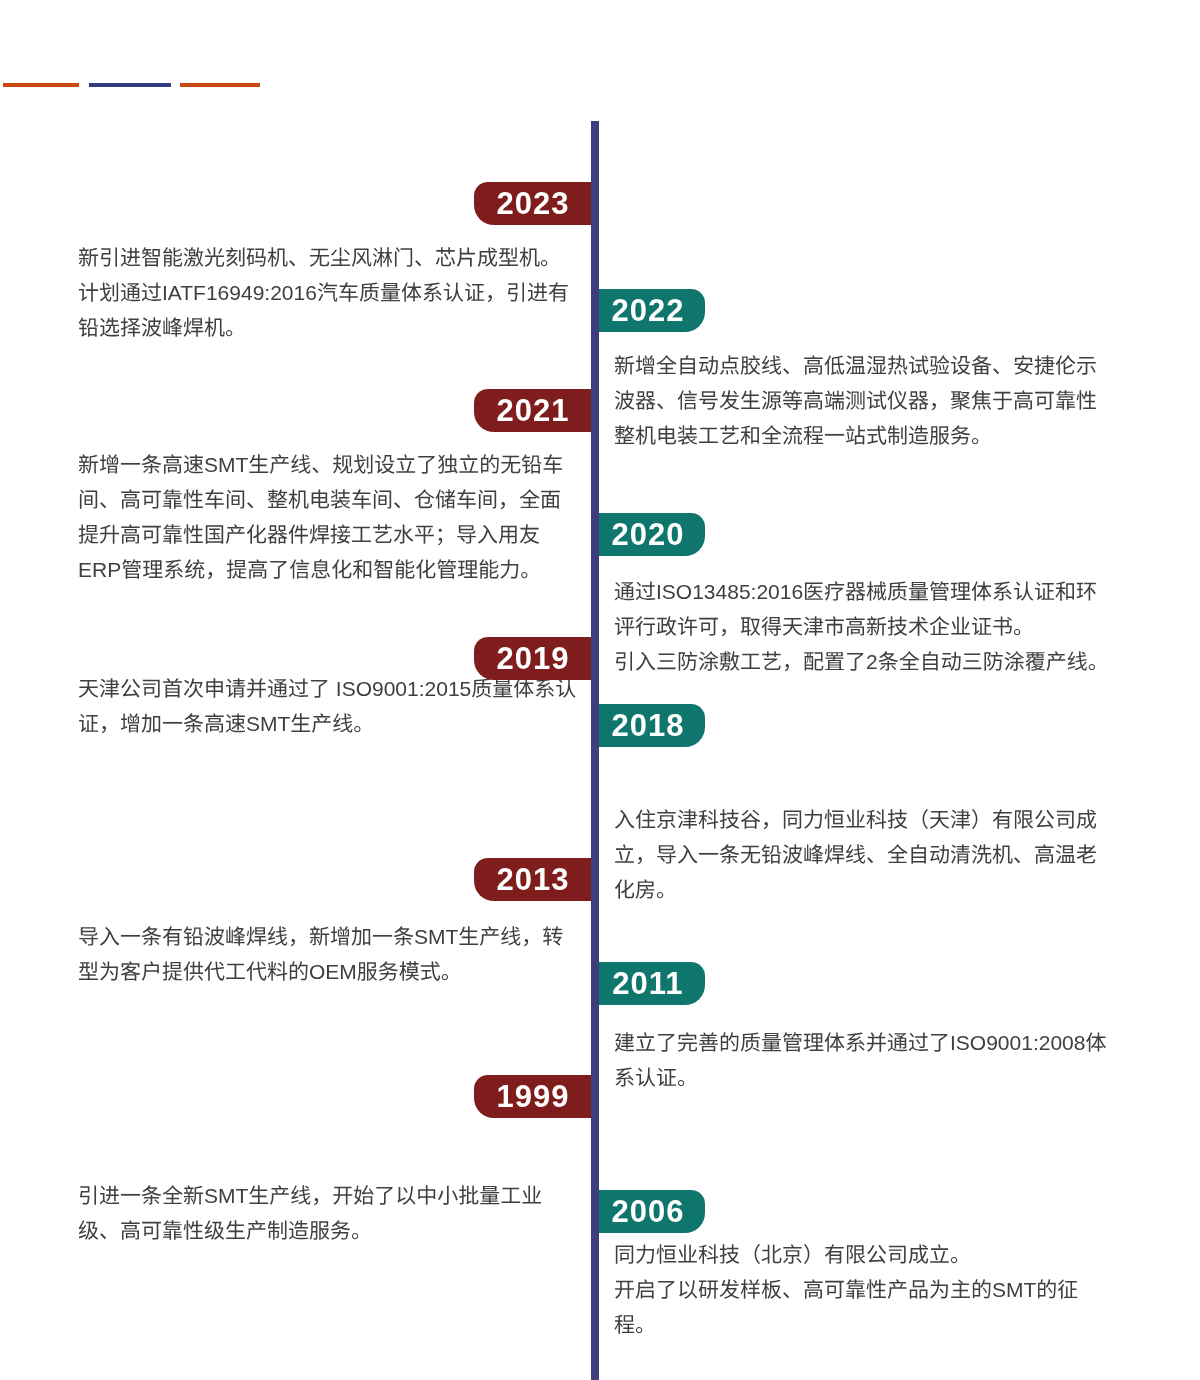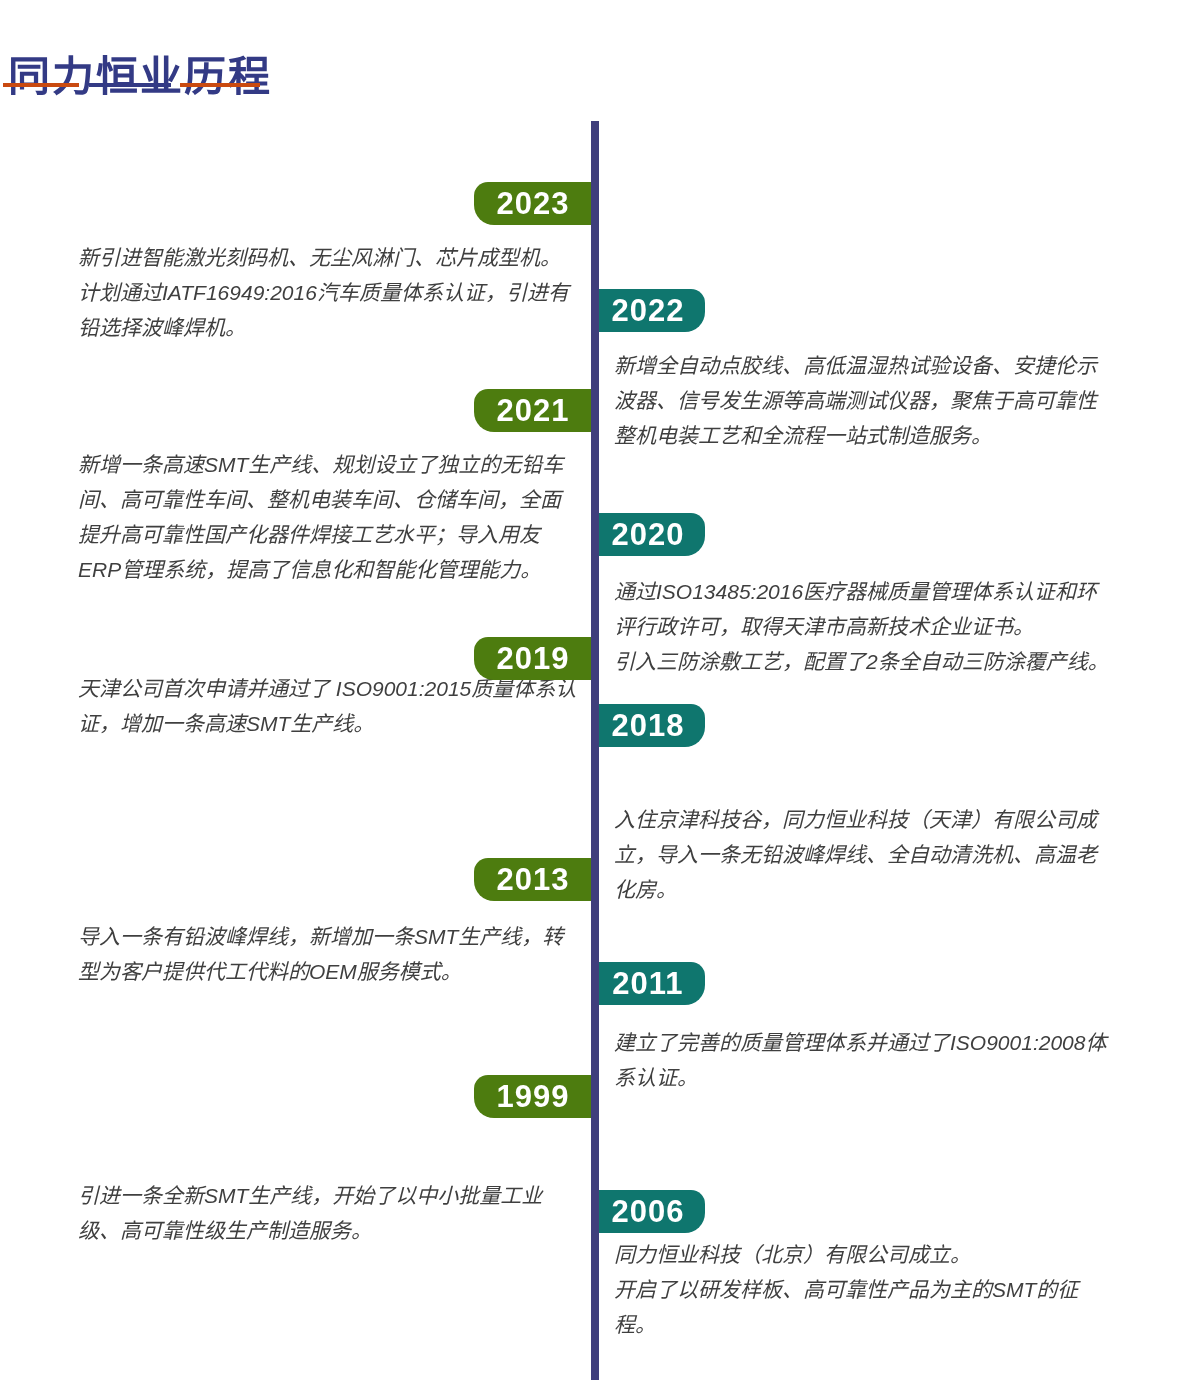--- a/index.html
+++ b/index.html
@@ -20,38 +20,36 @@
   .vline {
     position:absolute; left:591px; top:121px; width:8px; height:1259px;
     background:#3f3e7c; z-index:2;
   }
 
   .badge {
     position:absolute; height:43px; z-index:1;
     display:flex; align-items:center; justify-content:center;
     color:#ffffff; font-size:31px; font-weight:700; letter-spacing:1px;
   }
-  .badge.orange { left:474px; width:118px; background:#4d7c0f; border-radius:14px 0 0 20px;text-align:right; }
+  .badge.orange { left:474px; width:118px; background:#7f1d1d; border-radius:14px 0 0 20px;text-align:right; }
   .badge.purple { left:591px; width:114px; background:#0f766e; border-radius:0 14px 20px 0; }
 
   .desc {
     position:absolute; margin:0;
     font-size:21px; line-height:35px; color:#3f3f3f;
     white-space:pre-line;
-    font-style:italic;
   }
   .desc.left  { left:78px;  width:500px; }
   .desc.right { left:614px; width:500px; }
 </style>
 </head>
 <body>
 
 <div class="page">
 
-  <h1 class="title">同力恒业历程</h1>
   <div class="rule r1"></div>
   <div class="rule r2"></div>
   <div class="rule r3"></div>
 
   <div class="vline"></div>
 
   <section>
     <div class="badge orange" style="top:182px">2023</div>
     <p class="desc left" style="top:240px">新引进智能激光刻码机、无尘风淋门、芯片成型机。计划通过IATF16949:2016汽车质量体系认证，引进有铅选择波峰焊机。</p>
   </section>

